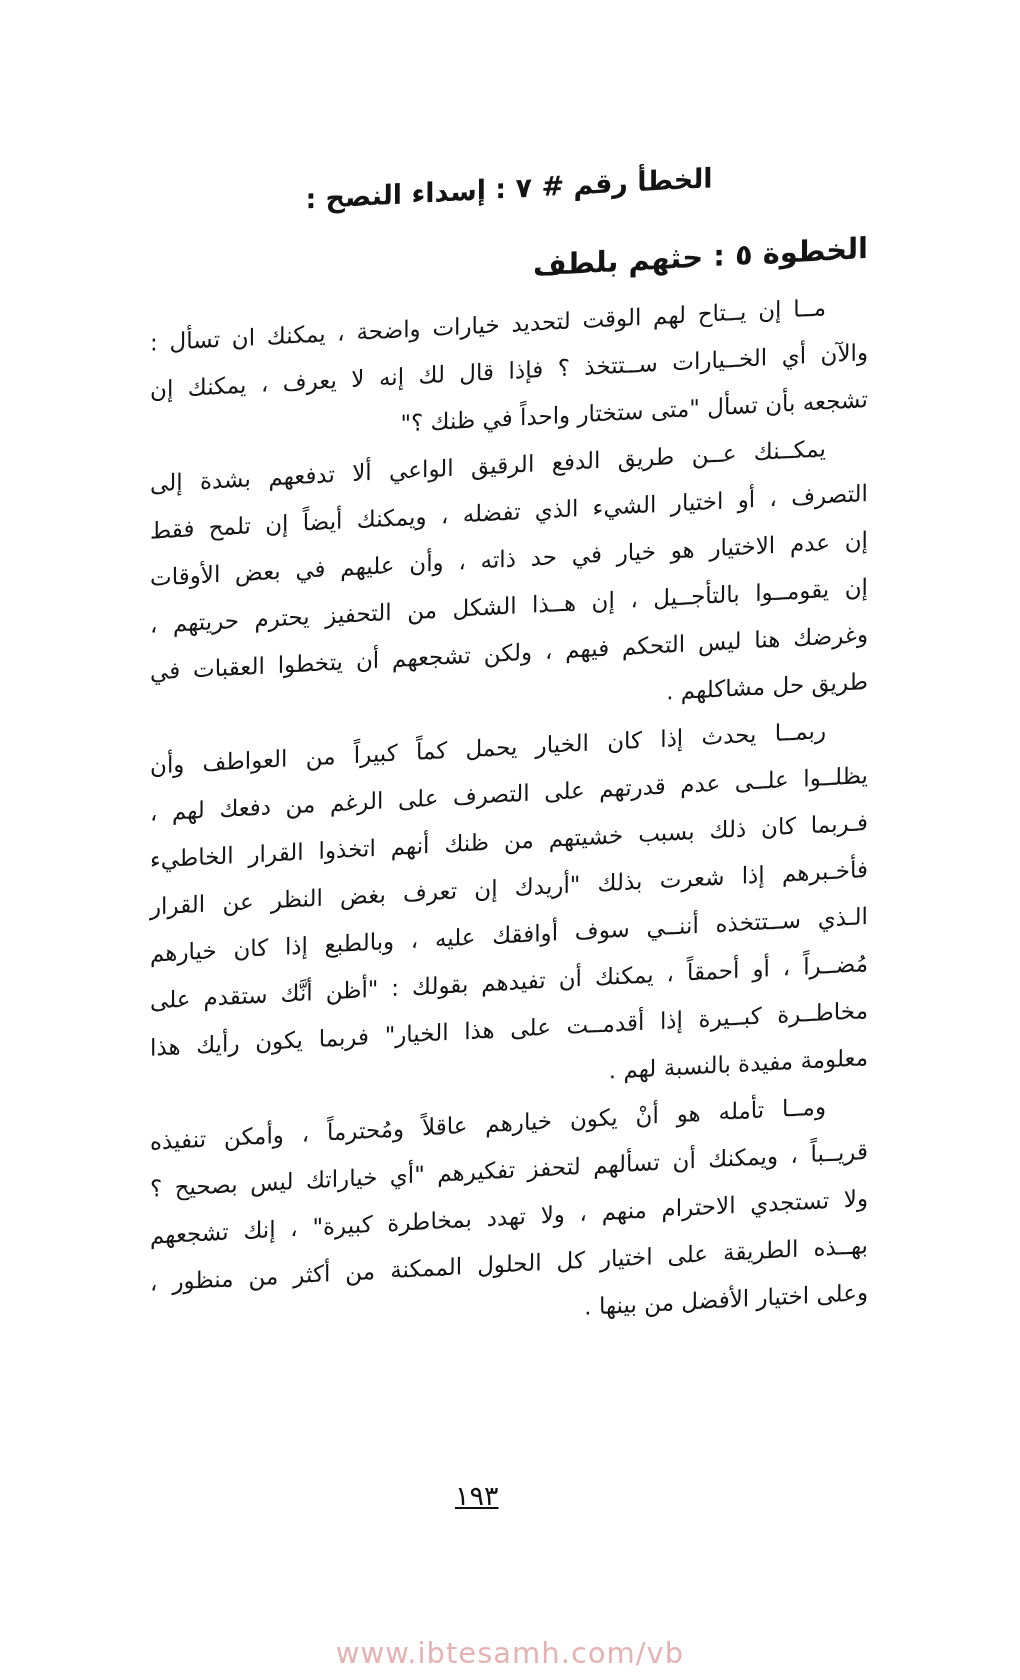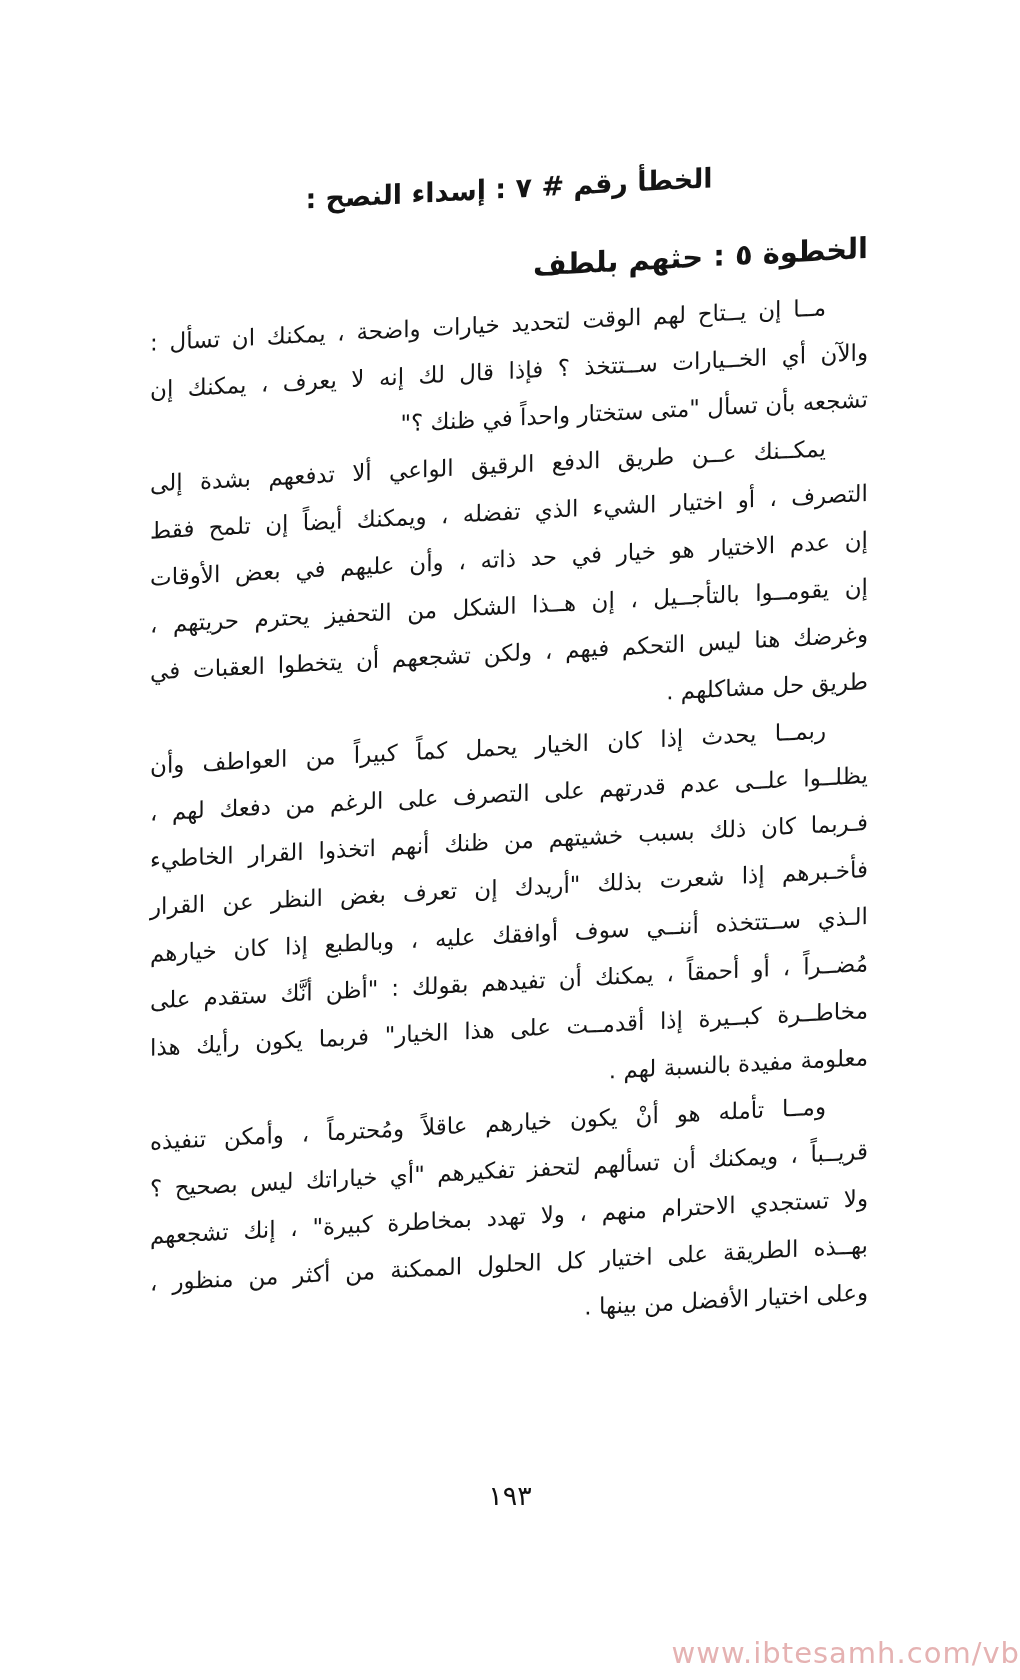--- a/index.html
+++ b/index.html
@@ -44,29 +44,29 @@
     line-height: 47px;
     text-align: justify;
     text-align-last: justify;
   }
   .para .line:last-child { text-align-last: right; }
   .para.indent .line:first-child { padding-right: 42px; }
   .page-number {
     position: absolute;
     top: 1480px; left: 455px;
     width: 110px;
-    text-align: center;
     font-size: 27px;
     letter-spacing: 4px;
     color: #111111;
+    text-decoration: underline;
   }
   .watermark {
     position: absolute;
     top: 1636px; left: 0; right: 0;
-    text-align: right;
+    text-align: center;
     font-size: 29px;
     color: #e5b2b2;
     direction: ltr;
     letter-spacing: 1px;
   }
 </style>
 </head>
 <body>
 
 <div class="page">

